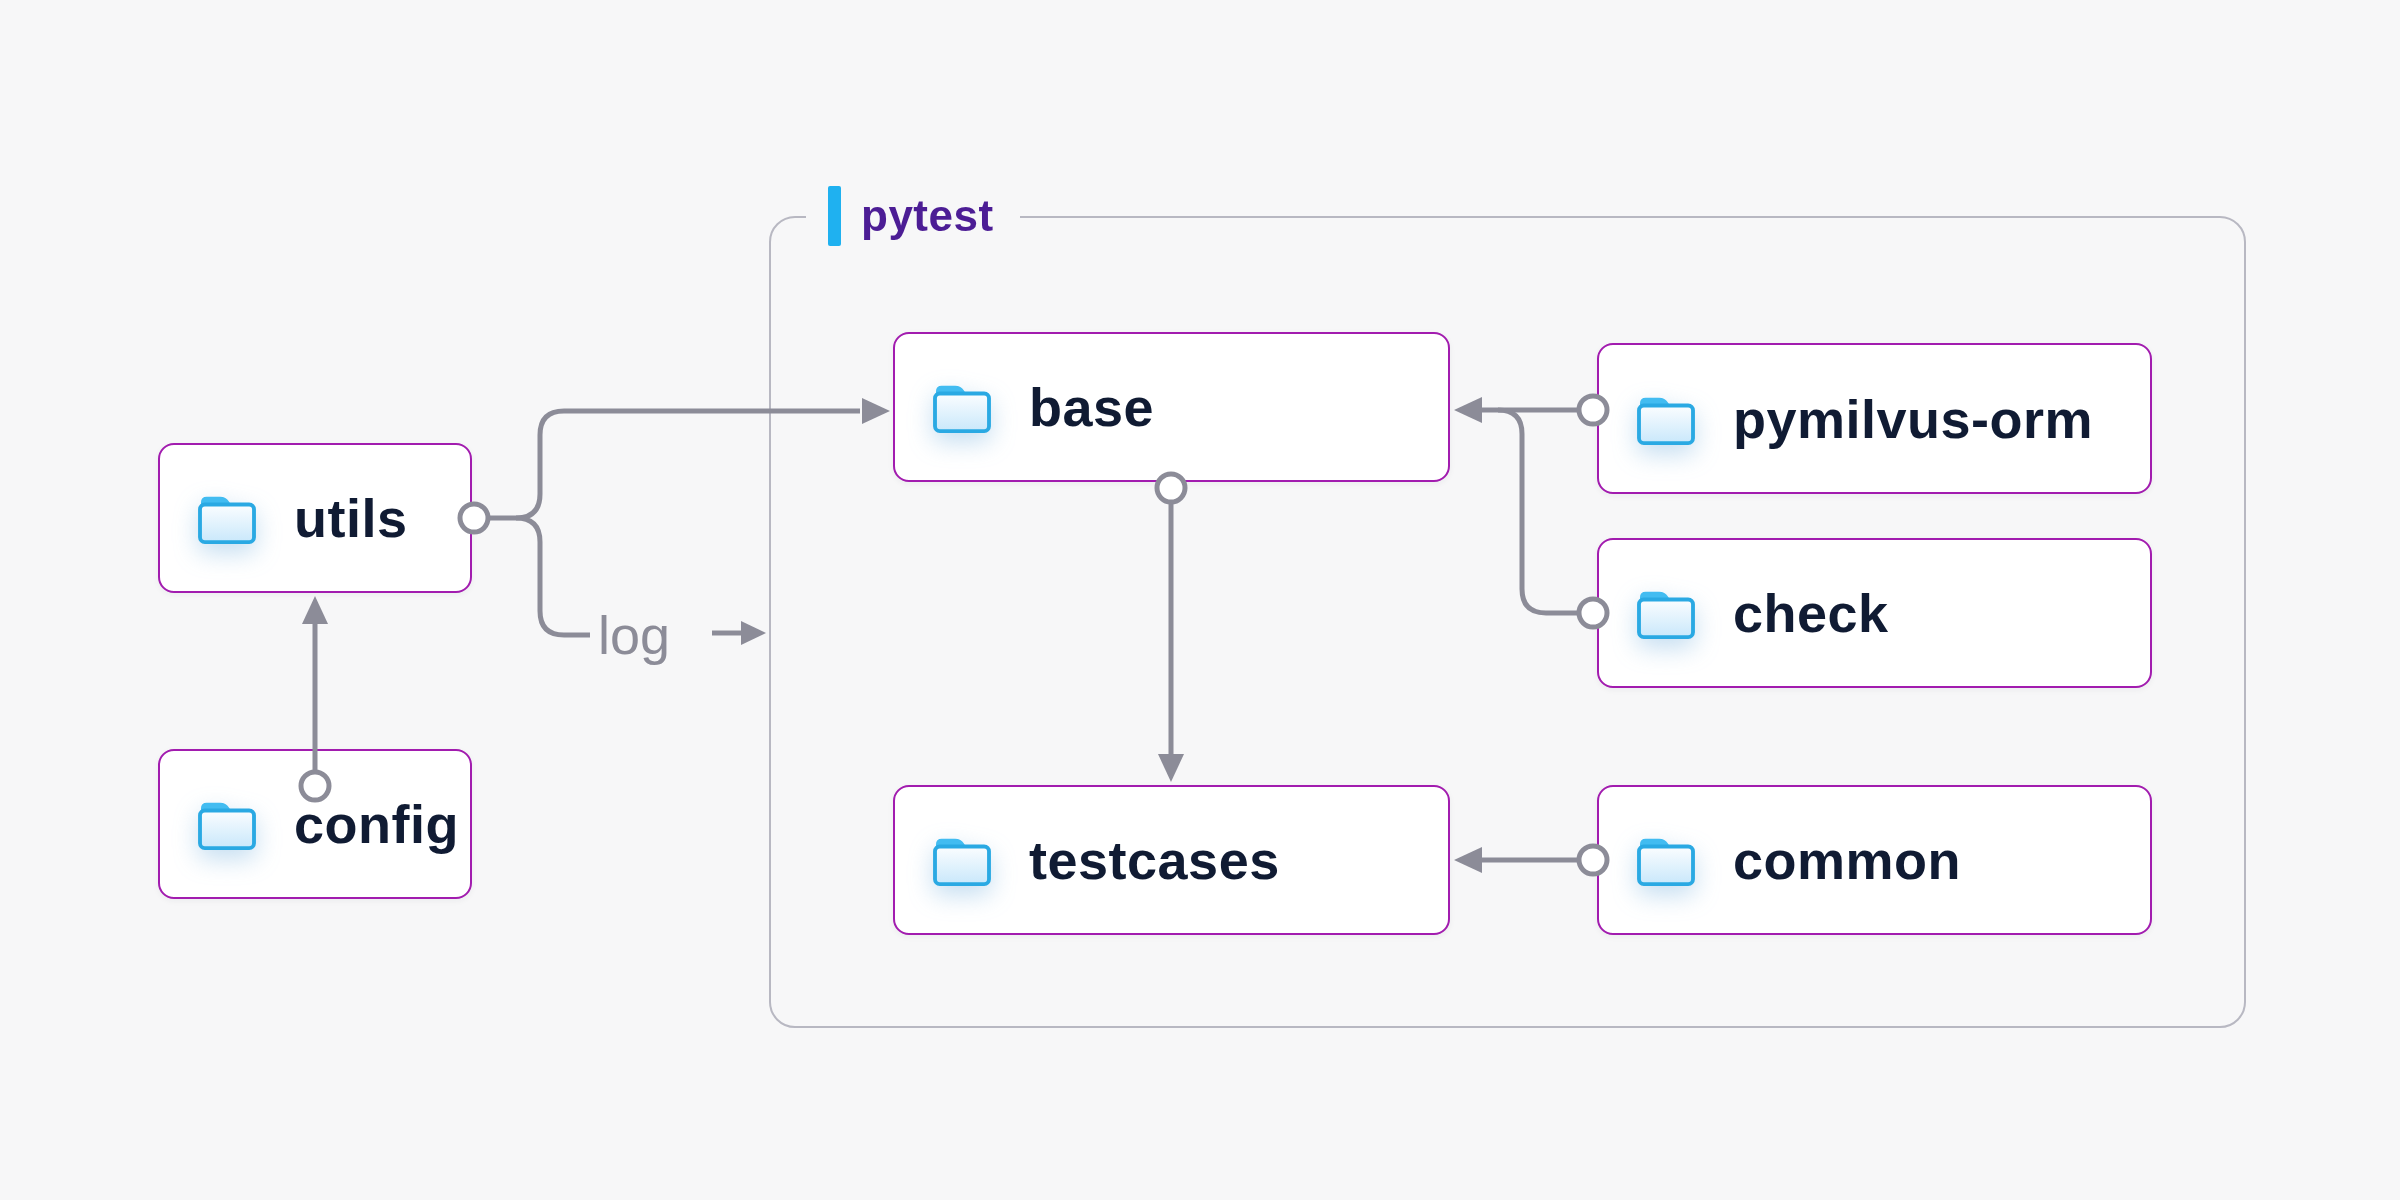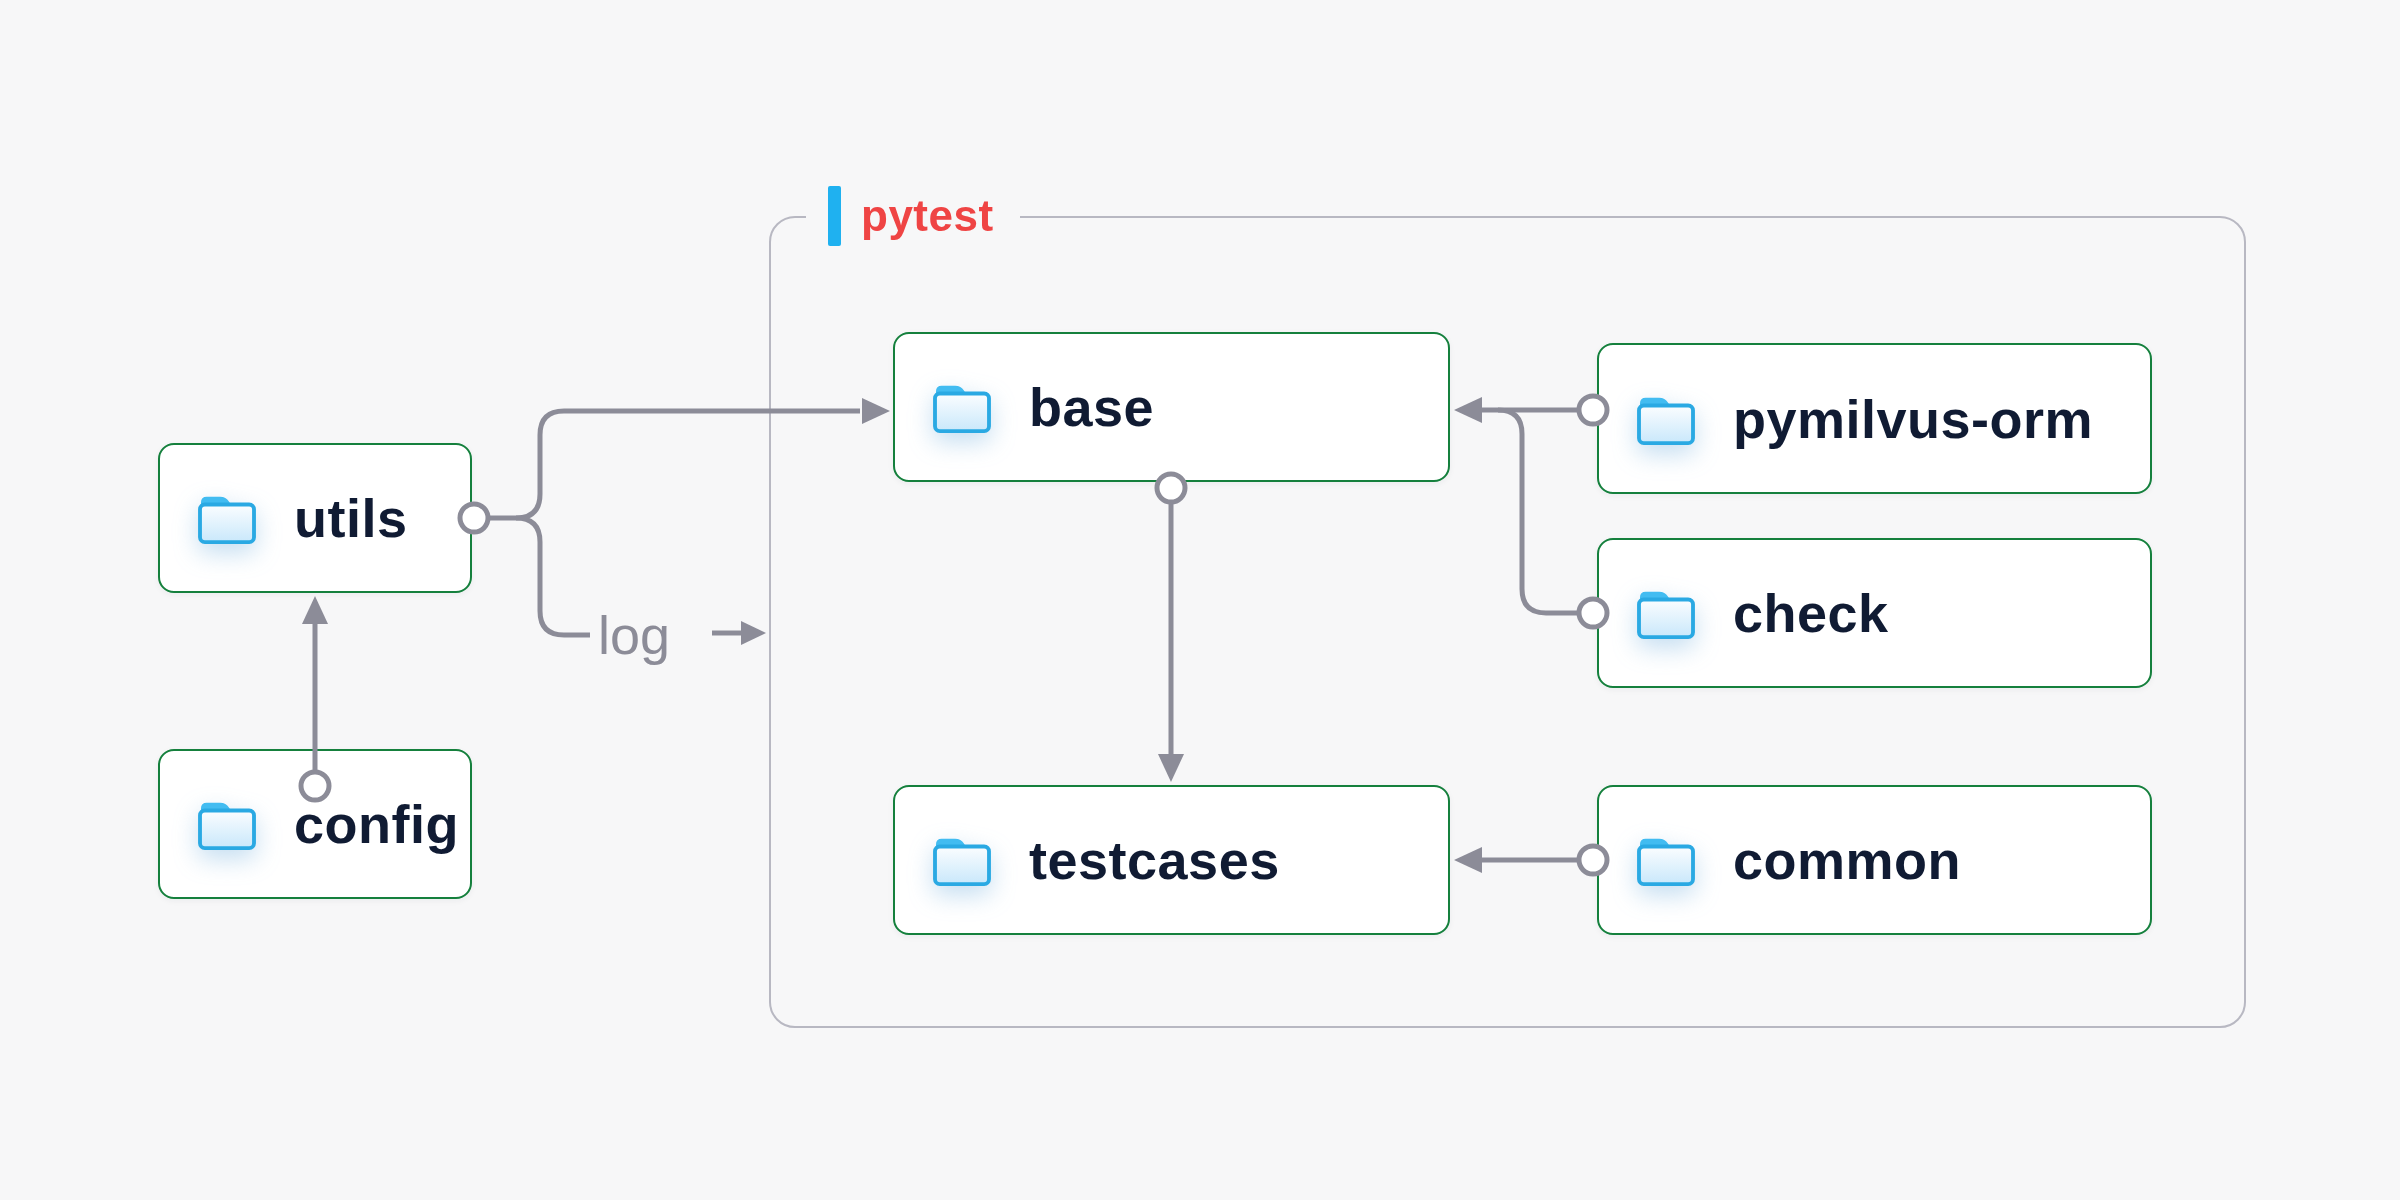--- a/index.html
+++ b/index.html
@@ -36,28 +36,28 @@
     z-index: 3;
   }
   .group-label .accent-bar {
     width: 13px; height: 60px;
     background: #1fb1f0;
     border-radius: 2px;
   }
   .group-label .group-title {
     font-size: 44px;
     font-weight: 700;
-    color: #ef4444;
+    color: #4c1d95;
     letter-spacing: 0.5px;
   }
   
   .node {
     position: absolute;
     background: #ffffff;
-    border: 2px solid #15803d;
+    border: 2px solid #a21caf;
     border-radius: 16px;
     box-sizing: border-box;
     display: flex;
     align-items: center;
     gap: 36px;
     padding-left: 36px;
     box-shadow: 0 2px 6px rgba(20,30,60,0.05);
     z-index: 1;
   }
   .node .label {

